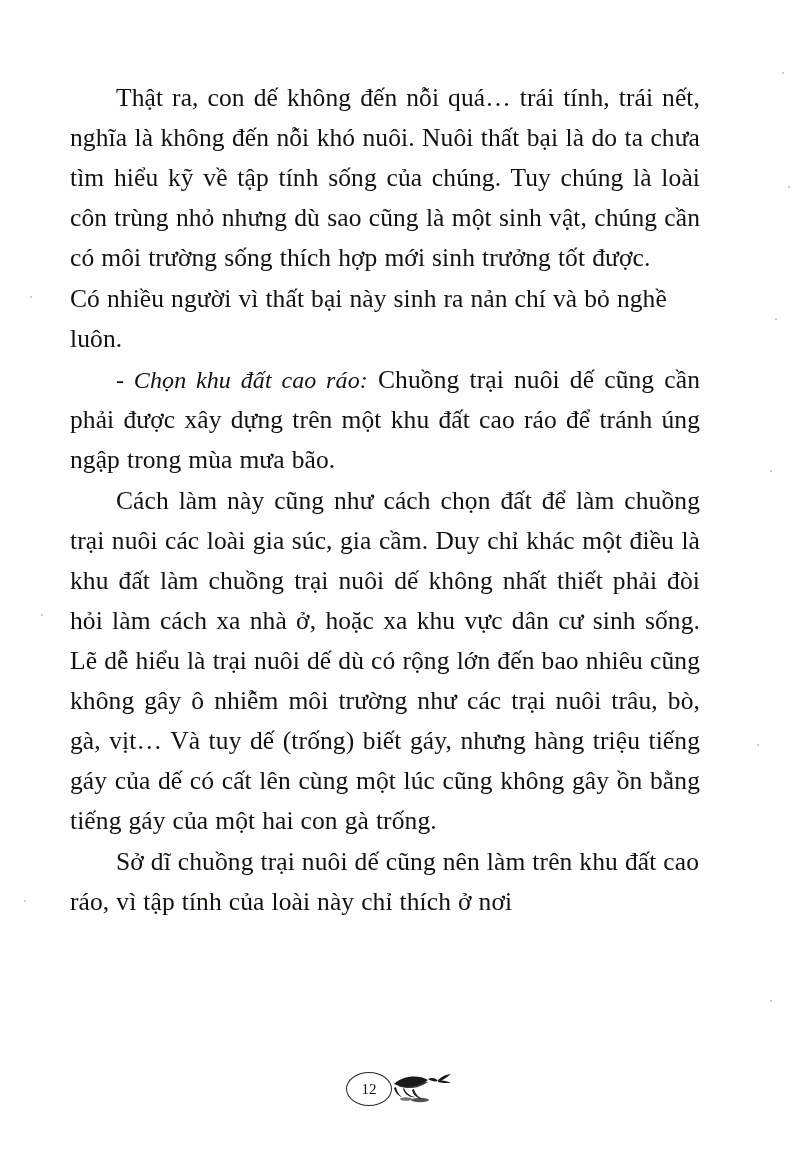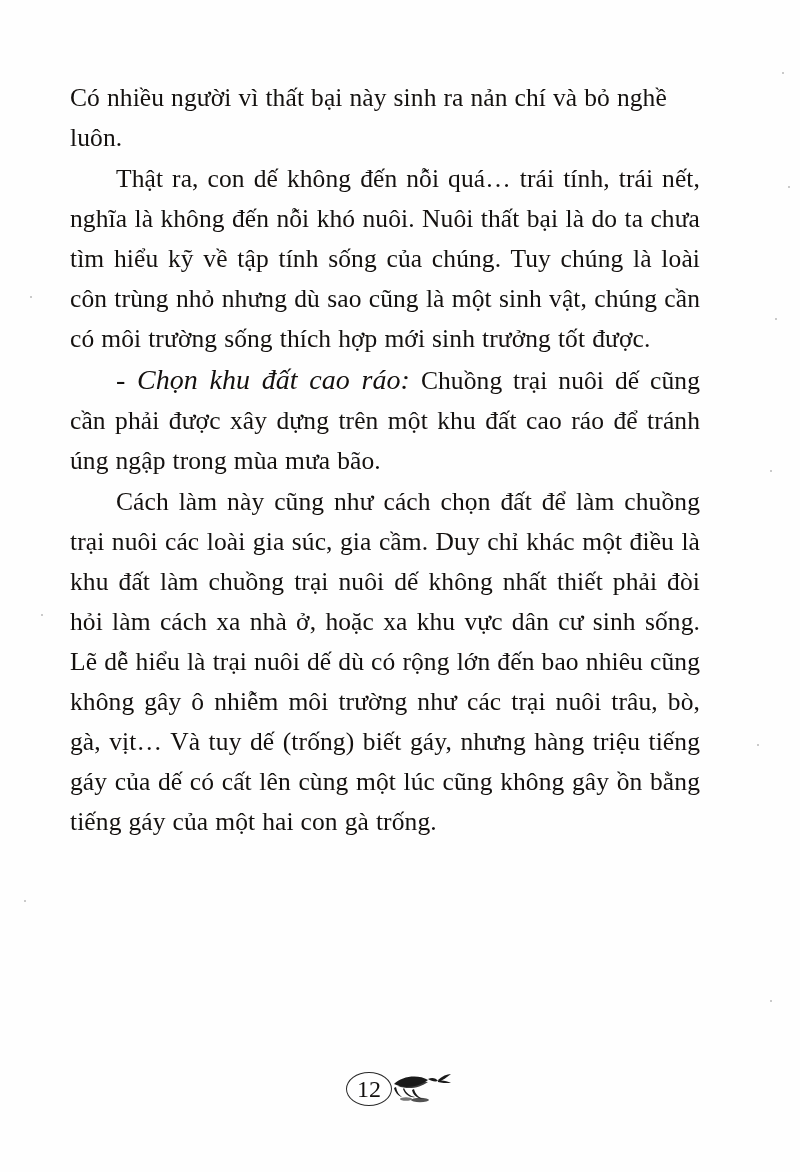--- a/index.html
+++ b/index.html
@@ -39,21 +39,21 @@
     word-spacing: 0.5px;
   }
   p.para.indent {
     text-indent: 46px;
   }
   p.para.nojust {
     text-align: left;
   }
   .italic-lead {
     font-style: italic;
-    font-size: 28px;
+    font-size: 24px;
   }
   .footer {
     position: absolute;
     left: 0;
     right: 0;
     bottom: 62px;
     display: flex;
     align-items: center;
     justify-content: center;
   }
@@ -65,21 +65,21 @@
   }
   .page-number {
     width: 44px;
     height: 32px;
     border: 1.6px solid #2a2a2a;
     border-radius: 50%;
     display: flex;
     align-items: center;
     justify-content: center;
     font-family: "Liberation Serif", serif;
-    font-size: 24px;
+    font-size: 15px;
     color: #14110f;
     background: #fff;
     position: relative;
     z-index: 2;
   }
   .footer-ornament {
     position: relative;
     margin-left: -8px;
     z-index: 1;
   }
@@ -94,31 +94,32 @@
   <span class="speckle" style="left:775px; top:318px;"></span>
   <span class="speckle" style="left:30px; top:296px;"></span>
   <span class="speckle" style="left:41px; top:614px;"></span>
   <span class="speckle" style="left:770px; top:470px;"></span>
   <span class="speckle" style="left:757px; top:744px;"></span>
   <span class="speckle" style="left:24px; top:900px;"></span>
   <span class="speckle" style="left:770px; top:1000px;"></span>
 
   <div class="text-column">
 
+    <p class="para indent">Thật ra, con dế không đến nỗi quá… trái tính, trái nết, nghĩa là không đến nỗi khó nuôi. Nuôi thất bại là do ta chưa tìm hiểu kỹ về tập tính sống của chúng. Tuy chúng là loài côn trùng nhỏ nhưng dù sao cũng là một sinh vật, chúng cần có môi trường sống thích hợp mới sinh trưởng tốt được.</p>
+
     <p class="para nojust">Có nhiều người vì thất bại này sinh ra nản chí và bỏ nghề luôn.</p>
-
-    <p class="para indent">Thật ra, con dế không đến nỗi quá… trái tính, trái nết, nghĩa là không đến nỗi khó nuôi. Nuôi thất bại là do ta chưa tìm hiểu kỹ về tập tính sống của chúng. Tuy chúng là loài côn trùng nhỏ nhưng dù sao cũng là một sinh vật, chúng cần có môi trường sống thích hợp mới sinh trưởng tốt được.</p>
 
 
     <p class="para indent">
       <span class="italic-lead">- Chọn khu đất cao ráo:</span><span> Chuồng trại nuôi dế cũng cần phải được xây dựng trên một khu đất cao ráo để tránh úng ngập trong mùa mưa bão.</span>
     </p>
 
     <p class="para indent">Cách làm này cũng như cách chọn đất để làm chuồng trại nuôi các loài gia súc, gia cầm. Duy chỉ khác một điều là khu đất làm chuồng trại nuôi dế không nhất thiết phải đòi hỏi làm cách xa nhà ở, hoặc xa khu vực dân cư sinh sống. Lẽ dễ hiểu là trại nuôi dế dù có rộng lớn đến bao nhiêu cũng không gây ô nhiễm môi trường như các trại nuôi trâu, bò, gà, vịt… Và tuy dế (trống) biết gáy, nhưng hàng triệu tiếng gáy của dế có cất lên cùng một lúc cũng không gây ồn bằng tiếng gáy của một hai con gà trống.</p>
 
+    <p class="para indent nojust">Sở dĩ chuồng trại nuôi dế cũng nên làm trên khu đất cao ráo, vì tập tính của loài này chỉ thích ở nơi</p>
 
   </div>
 
   <div class="footer">
     <div class="page-number-wrap">
       <div class="page-number">12</div>
       <div class="footer-ornament">
         <svg width="70" height="38" viewBox="0 0 70 38" xmlns="http://www.w3.org/2000/svg">
           <g fill="#1a1a1a">
             <path d="M10 16 C18 8, 34 6, 44 12 C36 18, 22 22, 10 16 Z"></path>

